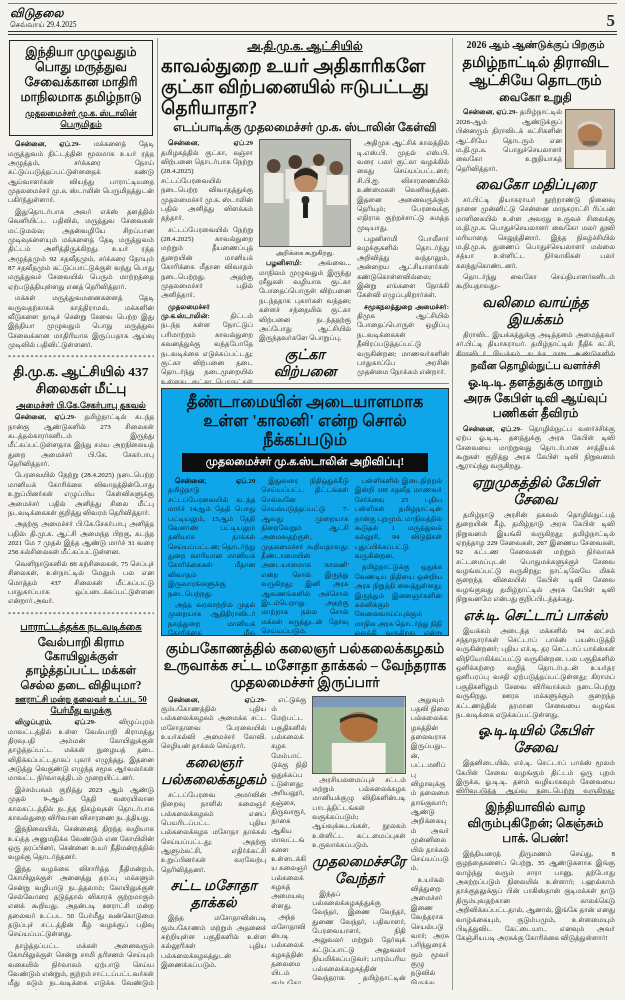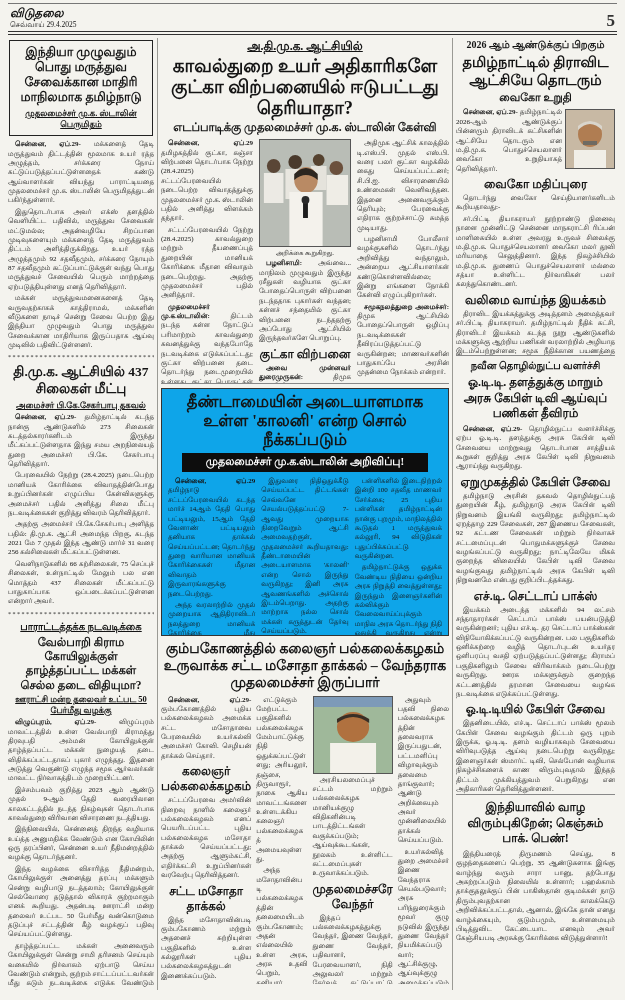--- a/index.html
+++ b/index.html
@@ -11,34 +11,34 @@
   .masthead{font-weight:bold;font-style:italic;font-size:12px;line-height:1.1;}
   .hdate{font-size:7.5px;line-height:1.2;}
   .pnum{font-weight:bold;font-size:17px;color:#333;line-height:1;}
   .dbl{border-top:1.2px solid #333;border-bottom:1.2px solid #333;height:2px;margin-bottom:3px;}
   .content{display:grid;grid-template-columns:146px 1px 288px 1px 159px;column-gap:3px;height:952px;overflow:hidden;}
   .vrule{background:#9a9a94;width:1px;height:100%;}
   .colL,.colR{overflow:hidden;}
   
   .para{margin:0 0 2px;text-indent:7px;font-size:7px;line-height:1.34;text-align:justify;word-break:break-word;}
   .lead{font-weight:bold;}
-  .bsub{margin:3px 0 2px;font-size:12px;text-align:center;font-weight:bold;}
+  .bsub{margin:3px 0 2px;font-size:14px;text-align:center;font-weight:bold;font-style:italic;}
   .stars{text-align:center;font-size:6px;letter-spacing:1.5px;white-space:nowrap;overflow:hidden;color:#222;margin:4px 0;}
   .kick{font-size:10px;font-weight:bold;text-align:center;margin:1px 0;}
   .kick.u{text-decoration:underline;}
   
   .artbox{border:1.5px solid #222;padding:4px 3px 3px;margin:2px 1px 4px;}
   .lhead{font-size:12.5px;font-weight:bold;text-align:center;line-height:1.2;margin:0 0 3px;}
   .lsub{font-size:8.5px;font-weight:bold;text-align:center;text-decoration:underline;margin:0 0 2px;}
   .lhead2{font-size:13.5px;font-weight:bold;text-align:center;line-height:1.25;margin:1px 0 2px;}
   .lhead3{font-size:11.5px;font-weight:bold;text-align:center;line-height:1.25;margin:1px 0 2px;}
   
   .mainart{height:346px;overflow:hidden;box-sizing:border-box;border-bottom:1px solid #888;padding-bottom:2px;}
   .mkick{font-size:12px;font-weight:bold;text-align:center;text-decoration:underline;margin:1px 0 2px;}
-  .mhead{font-size:18.5px;font-weight:bold;text-align:center;line-height:1.12;margin:0 0 3px;}
+  .mhead{font-size:18.5px;font-weight:bold;line-height:1.12;margin:0 0 3px;}
   .msub{font-size:11.5px;font-weight:bold;text-align:center;margin:0 0 4px;}
   .cols3{display:grid;grid-template-columns:repeat(3,1fr);column-gap:6px;}
   .cols4{display:grid;grid-template-columns:repeat(4,1fr);column-gap:5px;}
   .photo{border:1px solid #555;display:block;margin:0 0 2px;}
   .photo svg{display:block;}
   .caption{font-size:6.5px;text-align:center;margin:0 0 2px;}
   .graybox{background:#0ea5e9;border:1px solid #333;margin-top:4px;padding:4px 6px 3px;height:248px;overflow:hidden;box-sizing:border-box;}
   .ghead{font-size:16.5px;font-weight:bold;text-align:center;line-height:1.15;margin:0 0 3px;}
   .blackbar{background:#0d0d0d;color:#fff;font-weight:bold;text-align:center;font-size:11px;padding:2px 0 3px;margin:0 14px 5px;}
   .univ{margin-top:4px;height:344px;overflow:hidden;}
@@ -245,22 +245,22 @@
             <rect width="48" height="58" fill="#c8b9a4"></rect>
             <ellipse cx="24" cy="24" rx="12" ry="13" fill="#b07d52"></ellipse>
             <path d="M12 20 Q24 8 36 20 L36 16 Q24 6 12 16 Z" fill="#d9d5cc"></path>
             <rect x="17" y="31" width="14" height="4" fill="#6e6a62"></rect>
             <rect x="8" y="40" width="32" height="18" fill="#f1efe8"></rect>
           </svg>
         </span>
         <div>
             <p class="para"><b class="lead">சென்னை, ஏப்.29- </b><span>தமிழ்நாட்டில் 2026-ஆம் ஆண்டுக்குப் பின்னரும் திராவிடக் கட்சிகளின் ஆட்சியே தொடரும் என ம.தி.மு.க. பொதுச்செயலாளர் வைகோ உறுதியாகத் தெரிவித்தார்.</span></p>
             <h4 class="bsub">வைகோ மதிப்புரை</h4>
+            <p class="para"><span>சர்.பிட்டி தியாகராயர் நூற்றாண்டு நினைவு நாளை முன்னிட்டு சென்னை மாநகராட்சி ரிப்பன் மாளிகையில் உள்ள அவரது உருவச் சிலைக்கு ம.தி.மு.க. பொதுச்செயலாளர் வைகோ மலர் தூவி மரியாதை செலுத்தினார். இந்த நிகழ்ச்சியில் ம.தி.மு.க. துணைப் பொதுச்செயலாளர் மல்லை சத்யா உள்ளிட்ட நிர்வாகிகள் பலர் கலந்துகொண்டனர்.</span></p>
             <p class="para"><span>தொடர்ந்து வைகோ செய்தியாளர்களிடம் கூறியதாவது:-</span></p>
-            <p class="para"><span>சர்.பிட்டி தியாகராயர் நூற்றாண்டு நினைவு நாளை முன்னிட்டு சென்னை மாநகராட்சி ரிப்பன் மாளிகையில் உள்ள அவரது உருவச் சிலைக்கு ம.தி.மு.க. பொதுச்செயலாளர் வைகோ மலர் தூவி மரியாதை செலுத்தினார். இந்த நிகழ்ச்சியில் ம.தி.மு.க. துணைப் பொதுச்செயலாளர் மல்லை சத்யா உள்ளிட்ட நிர்வாகிகள் பலர் கலந்துகொண்டனர்.</span></p>
             <h4 class="bsub">வலிமை வாய்ந்த இயக்கம்</h4>
             <p class="para"><span>திராவிட இயக்கத்துக்கு அடித்தளம் அமைத்தவர் சர்.பிட்டி தியாகராயர். தமிழ்நாட்டில் நீதிக் கட்சி, திராவிடர் இயக்கம் கடந்த நூறு ஆண்டுகளில் மக்களுக்கு ஆற்றிய பணிகள் வரலாற்றில் அழியாத இடம்பெற்றுள்ளன; சமூக நீதிக்கான பயணத்தை திராவிட இயக்கமே முன்னெடுத்தது. வலிமை வாய்ந்த இயக்கமாக உலகறிய பல்வேறு வழிகாட்டுதலோடு பல புதிய திட்டங்களை மக்களுக்கு கொண்டு வந்து தந்ததில் மகத்தான ஆட்சியை முதலமைச்சர் மு.க. ஸ்டாலின் செய்து வருகிறார்.</span></p>
           </div>
       </div>
 
       <div class="rart r2">
         <div class="kick">நவீன தொழில்நுட்ப வளர்ச்சி</div>
         <div class="rhead2">ஓ.டி.டி. தளத்துக்கு மாறும் அரசு கேபிள் டிவி ஆய்வுப் பணிகள் தீவிரம்</div>
         <div>
             <p class="para"><b class="lead">சென்னை, ஏப்.29- </b><span>தொழில்நுட்ப வளர்ச்சிக்கு ஏற்ப ஓ.டி.டி. தளத்துக்கு அரசு கேபிள் டிவி சேவையை மாற்றுவது தொடர்பான சாத்தியக் கூறுகள் குறித்து அரசு கேபிள் டிவி நிறுவனம் ஆராய்ந்து வருகிறது.</span></p>

